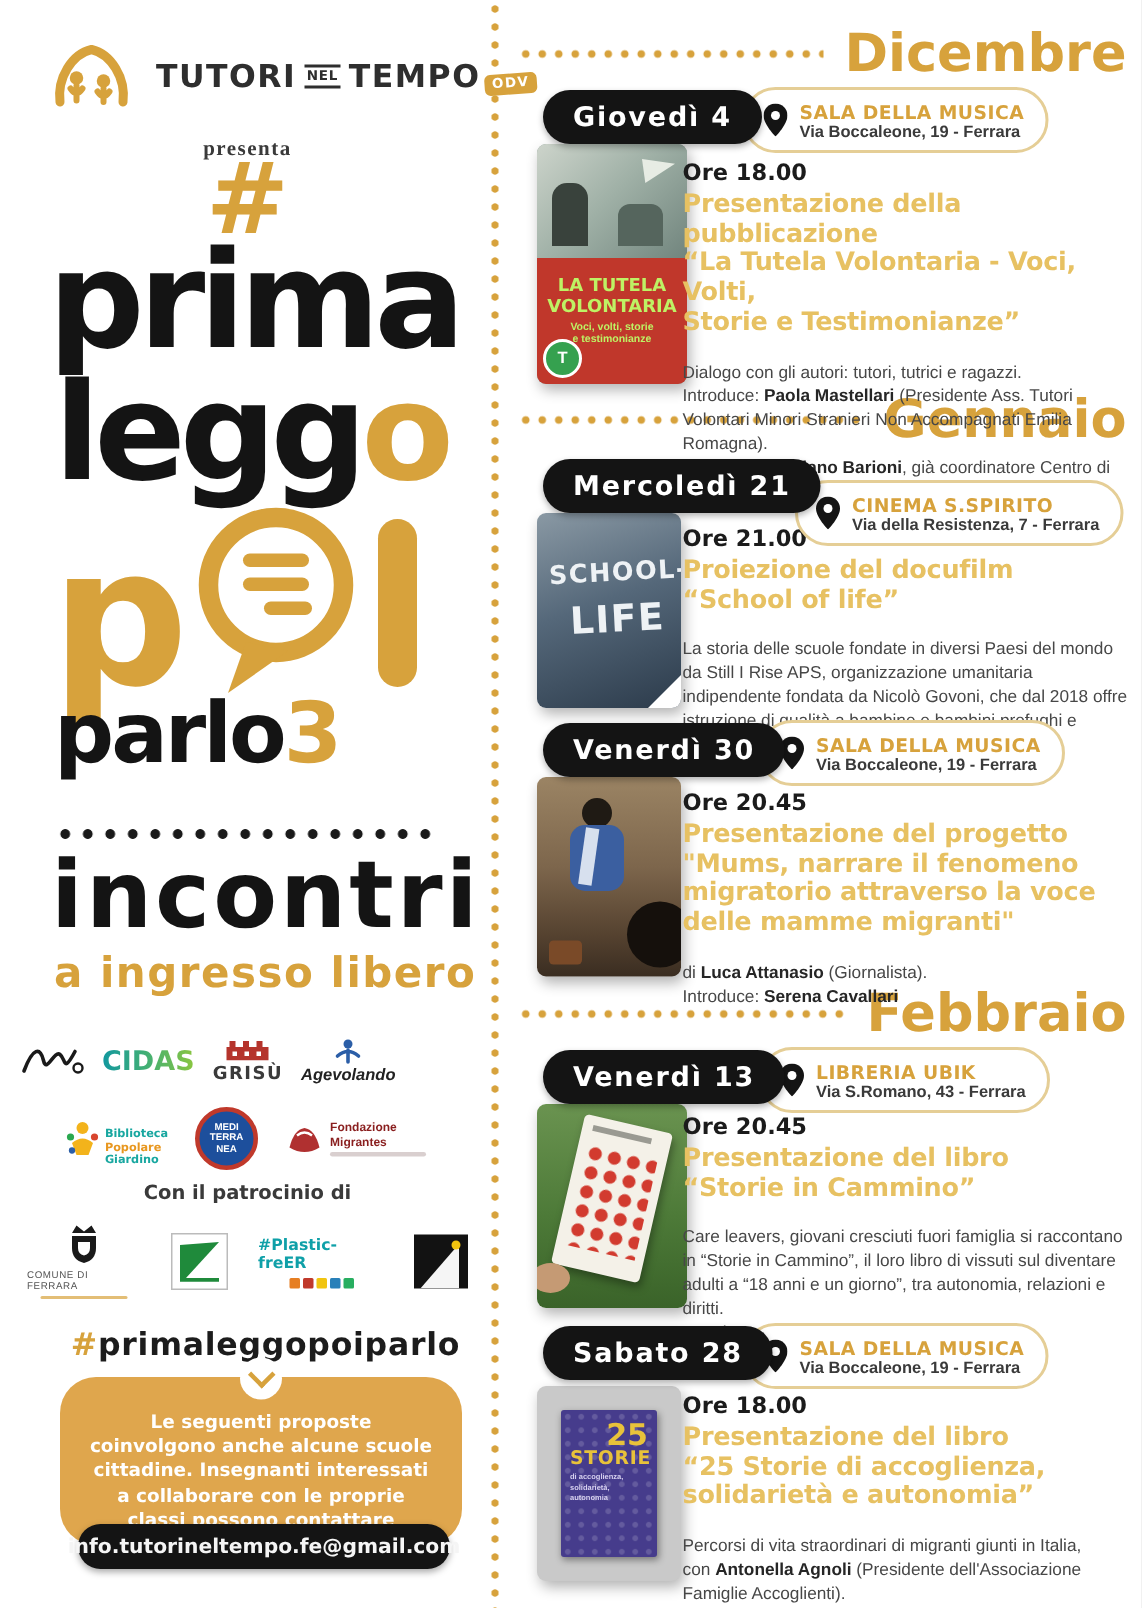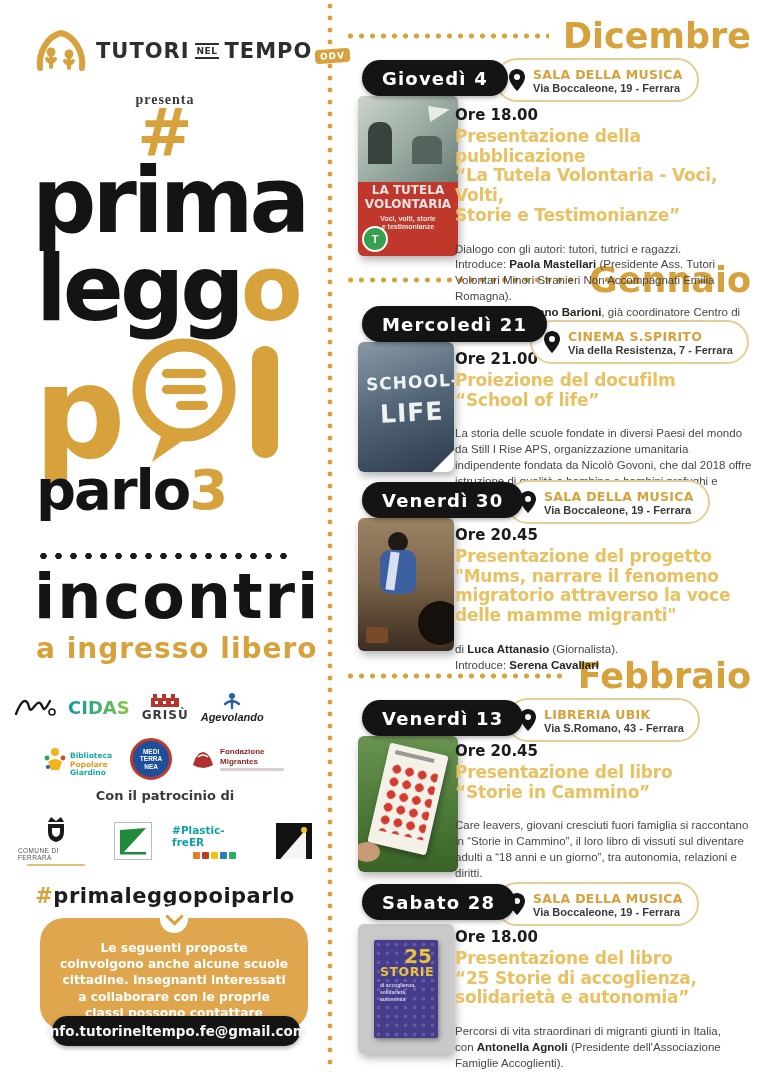--- a/index.html
+++ b/index.html
@@ -8,21 +8,21 @@
   .abs{position:absolute;}
   .gold{color:#D7A23C;}
   .hand{font-family:"DejaVu Sans",sans-serif;}
 
   
   .v-divider{left:327px;top:0;width:6px;height:1072px;
     background-image:radial-gradient(circle,#D7A23C 2.2px,rgba(0,0,0,0) 2.7px);
     background-size:6px 12px;background-repeat:repeat-y;}
 
   
-  .brand{left:34px;top:26px;display:flex;align-items:center;gap:8px;}
+  .brand{left:34px;top:26px;display:flex;align-items:center;gap:16px;}
   .brand-text{display:flex;align-items:center;gap:5px;font-family:"DejaVu Sans",sans-serif;
     font-weight:800;color:#2e2e2e;font-size:21px;letter-spacing:1px;}
   .brand-text .nel{font-size:9px;border-top:2px solid #2e2e2e;border-bottom:2px solid #2e2e2e;
     padding:1px 2px;letter-spacing:.5px;}
   .odv{background:#D7A23C;color:#fff;font-size:9px;font-weight:800;border-radius:4px;
     padding:2px 5px;align-self:flex-end;margin-left:-2px;transform:rotate(-4deg);}
   .presenta{left:0;top:92px;width:330px;text-align:center;font-family:Liberation Serif, serif;
     font-weight:700;font-size:14px;color:#3a3a3a;letter-spacing:1px;}
 
   
@@ -79,21 +79,21 @@
   .plastic-blocks{display:flex;gap:2px;margin-top:3px;}
   .plastic-blocks span{width:7px;height:7px;border-radius:1px;}
   .blacksq{width:36px;height:36px;background:#121212;position:relative;overflow:hidden;}
   .blacksq::before{content:"";position:absolute;left:4px;top:6px;width:26px;height:30px;
     background:#f5f5f5;clip-path:polygon(0 100%,100% 0,100% 100%);}
   .blacksq::after{content:"";position:absolute;right:5px;top:4px;width:6px;height:6px;
     border-radius:50%;background:#f1c40f;}
 
   
   .hashtag-line{left:0;top:884px;width:330px;text-align:center;font-family:"DejaVu Sans",sans-serif;
-    font-weight:800;font-size:21px;color:#1c1c1c;letter-spacing:.5px;}
+    font-weight:800;font-size:21px;color:#1c1c1c;letter-spacing:.5px;padding-left:12px;}
   .notice-box{left:40px;top:918px;width:268px;height:112px;background:#DFA64D;border-radius:24px;}
   .notice-notch{position:absolute;left:50%;top:-13px;margin-left:-14px;width:28px;height:28px;
     background:#fff;border-radius:50%;display:flex;align-items:center;justify-content:center;}
   .chev{width:10px;height:10px;border-right:3px solid #D7A23C;border-bottom:3px solid #D7A23C;
     transform:rotate(45deg);margin-top:-5px;}
   .notice-text{padding:22px 18px 8px;text-align:center;color:#fff;font-family:"DejaVu Sans",sans-serif;
     font-weight:700;font-size:12.3px;line-height:1.32;}
   .email-pill{left:52px;top:1016px;width:248px;height:30px;background:#141414;border-radius:16px;
     display:flex;align-items:center;justify-content:center;color:#f5f5f5;
     font-family:"DejaVu Sans",sans-serif;font-weight:700;font-size:13.5px;
@@ -139,21 +139,21 @@
   .t1{top:96px;width:100px;height:160px;background:#8fa098;}
   .t1 .photo{position:absolute;inset:0 0 72px 0;
     background:linear-gradient(135deg,#cdd4cb 0%,#9fb0a6 45%,#6b7f78 100%);}
   .t1 .ph-a{position:absolute;left:10px;top:26px;width:24px;height:42px;background:#39423c;
     border-radius:10px 10px 0 0;}
   .t1 .ph-b{position:absolute;right:16px;top:40px;width:30px;height:28px;background:#55655d;
     border-radius:8px 8px 0 0;}
   .t1 .flag{position:absolute;right:8px;top:10px;width:22px;height:16px;background:#e7ece4;
     clip-path:polygon(0 0,100% 20%,10% 100%);}
   .t1 .red{position:absolute;left:0;right:0;bottom:0;height:72px;background:#c0372b;
-    color:#e5e5e5;text-align:center;padding-top:2px;}
+    color:#bef264;text-align:center;padding-top:12px;}
   .t1 .red .b1{font-family:"DejaVu Sans",sans-serif;font-weight:800;font-size:12px;line-height:1.15;}
   .t1 .red .b2{font-weight:700;font-size:7px;line-height:1.2;margin-top:3px;white-space:pre-line;}
   .t1 .badge{position:absolute;left:4px;bottom:4px;width:22px;height:22px;border-radius:50%;
     background:#35a14f;border:2px solid #fff;color:#fff;font-weight:800;font-size:11px;
     display:flex;align-items:center;justify-content:center;}
 
   .t2{top:342px;width:96px;height:130px;
     background:linear-gradient(160deg,#8a99a4 0%,#55687a 45%,#2c3b4b 100%);}
   .t2 .s1{position:absolute;left:8px;top:30px;font-family:"DejaVu Sans",sans-serif;font-weight:800;
     font-size:17px;color:#eef2f5;transform:rotate(-3deg);letter-spacing:1px;}

